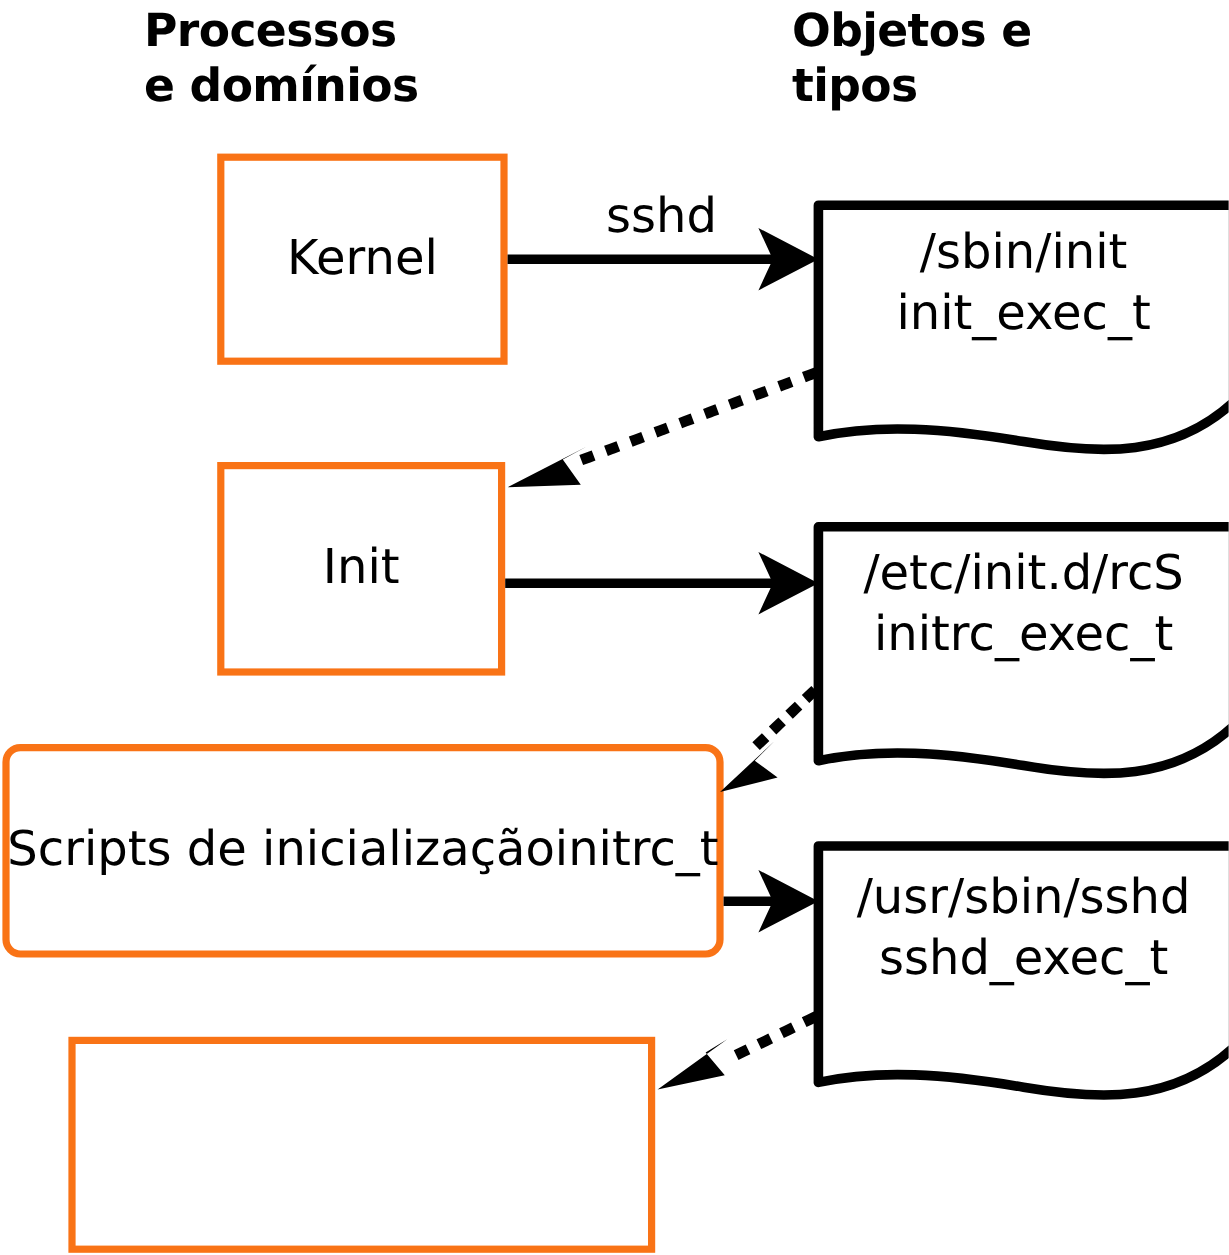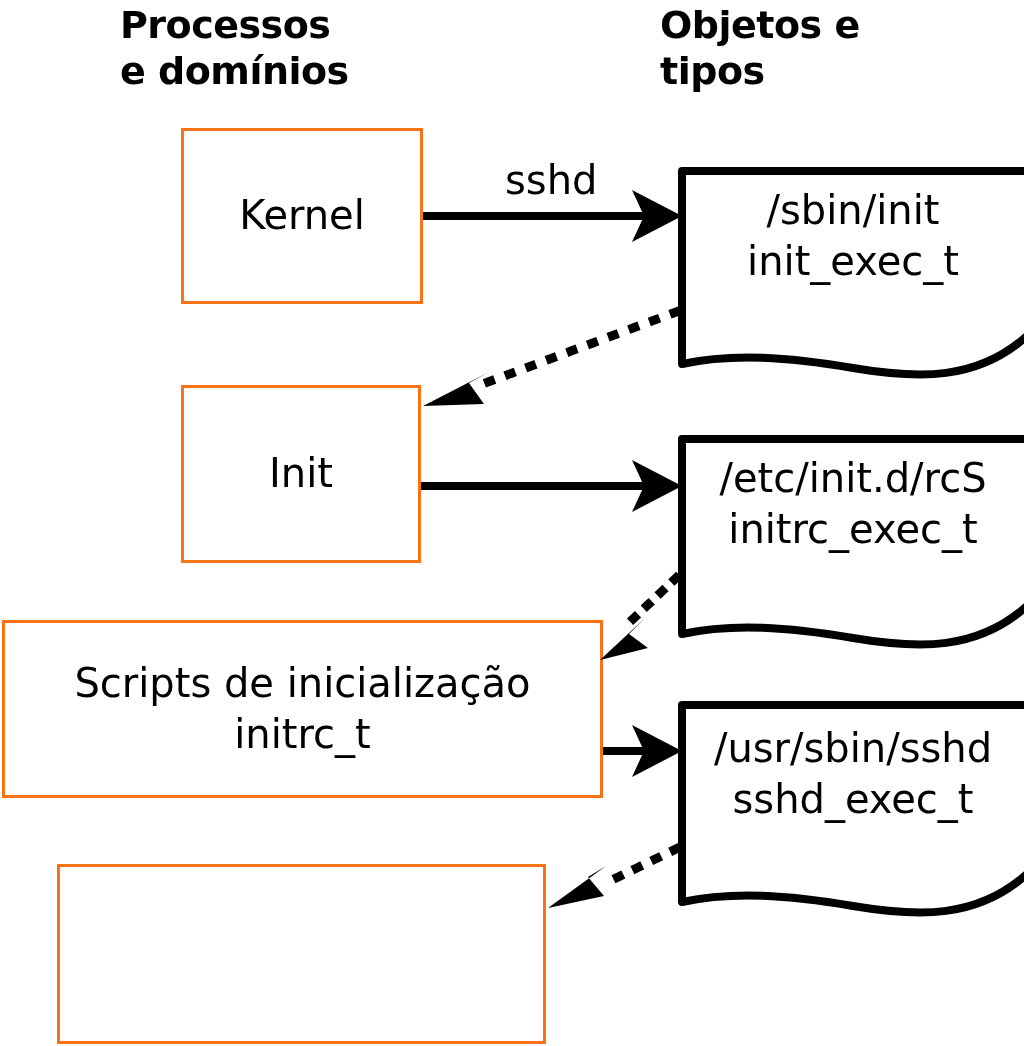--- a/index.html
+++ b/index.html
@@ -27,24 +27,24 @@
     color: #000000;
     letter-spacing: -0.5px;
     white-space: pre-line;
   }
   #header-left  { left: 120px; top: 2px;  width: 360px; }
   #header-right { left: 660px; top: 2px;  width: 380px; }
 
   .proc-box {
     position: absolute;
     box-sizing: border-box;
-    border: 3px solid #f97316;
+    border: 6px solid #f97316;
     background: #ffffff;
     display: flex;
-    flex-direction: column;
+    flex-direction: row;
     align-items: center;
     justify-content: center;
     color: #000000;
   }
   .proc-line {
     font-family: "DejaVu Sans", sans-serif;
     font-size: 40px;
     line-height: 1.28;
     white-space: nowrap;
     text-align: center;
@@ -101,21 +101,21 @@
 tipos</div>
 
   <div class="proc-box" style="left:181px; top:128px; width:242px; height:176px;">
     <div class="proc-line">Kernel</div>
   </div>
 
   <div class="proc-box" style="left:181px; top:385px; width:240px; height:178px;">
     <div class="proc-line">Init</div>
   </div>
 
-  <div class="proc-box" style="left:2px; top:620px; width:601px; height:178px;">
+  <div class="proc-box" style="left:2px; top:620px; width:601px; height:178px;border-radius:15px;">
     <div class="proc-line">Scripts de inicialização</div>
     <div class="proc-line">initrc_t</div>
   </div>
 
   <div class="proc-box" style="left:57px; top:864px; width:489px; height:180px;">
   </div>
 
   <div class="doc-box" style="left:678px; top:167px; width:350px; height:220px;">
     <svg width="350" height="220" viewBox="0 0 350 220">
       <path d="M 4 4 L 350 4 L 350 168 C 300 214, 240 212, 175 201 C 110 190, 55 186, 4 197 Z" fill="#ffffff" stroke="#000000" stroke-width="8" stroke-linejoin="round"></path>

